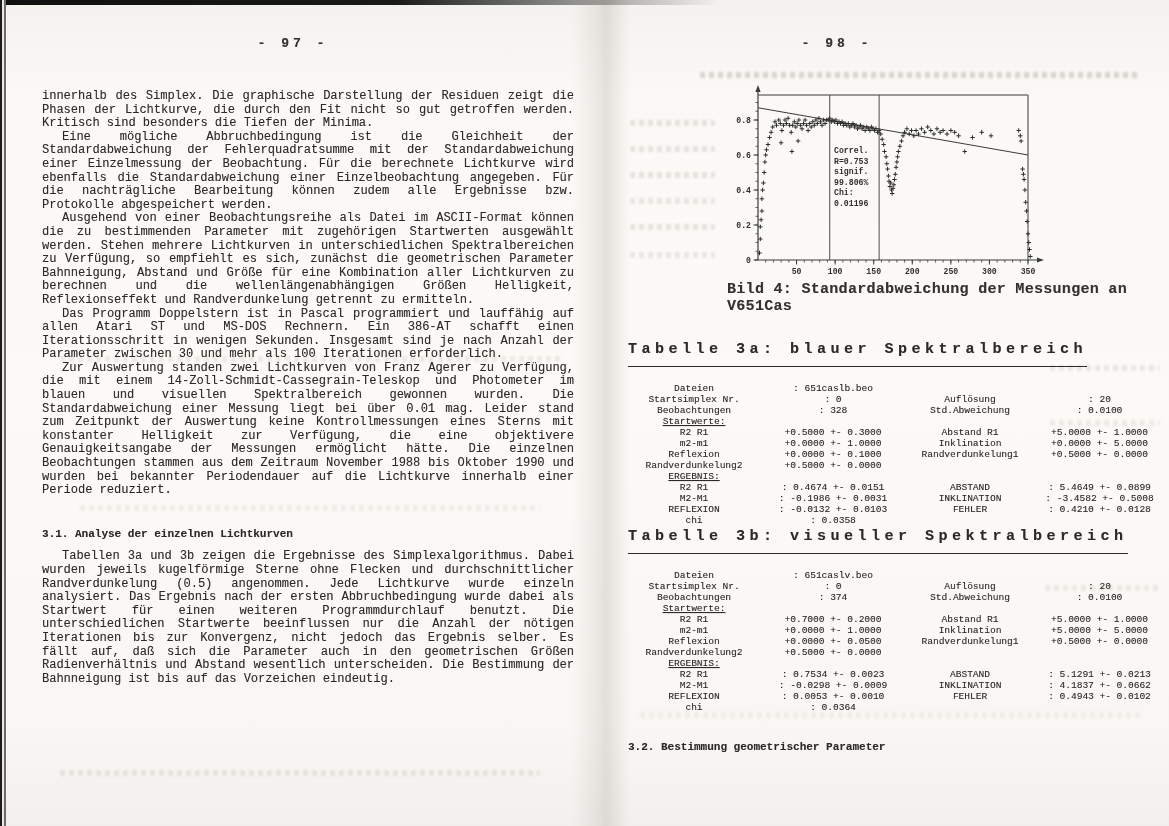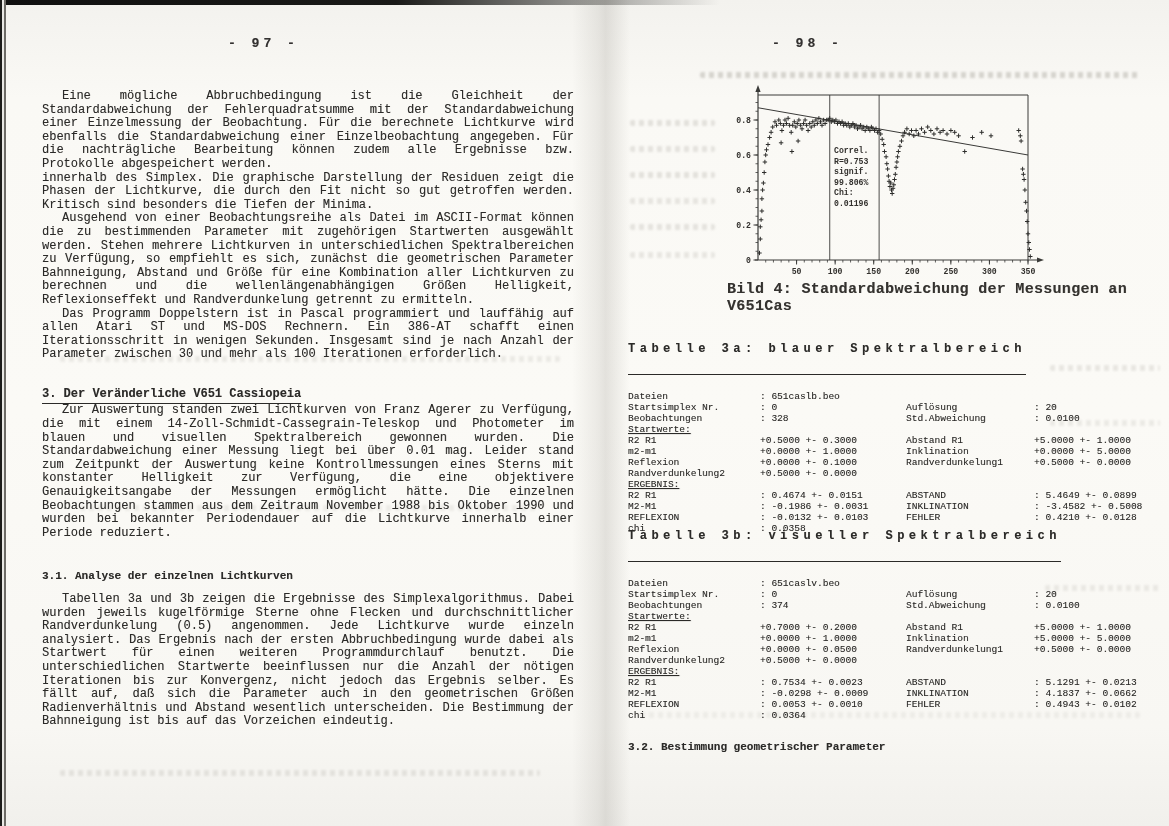--- a/index.html
+++ b/index.html
@@ -14,21 +14,21 @@
   .edge-top{position:absolute;left:0;top:0;height:5px;width:720px;
     background:linear-gradient(90deg,#101010 0%,#1a1a18 55%,rgba(26,26,24,0) 100%);}
   .edge-left{position:absolute;left:0;top:0;bottom:0;width:8px;
     background:linear-gradient(90deg,#1c1c1a 0 2px,#e9e8e4 2px 4px,#6d6b66 4px 6px,rgba(0,0,0,0) 6px);}
   .gutter{position:absolute;left:572px;top:0;bottom:0;width:58px;
     background:linear-gradient(90deg,rgba(90,85,75,0) 0%,rgba(90,85,75,0.10) 45%,rgba(90,85,75,0.15) 58%,rgba(90,85,75,0) 100%);}
   .sm{position:absolute;height:6px;border-radius:2px;
     background:repeating-linear-gradient(90deg,rgba(112,106,96,0.55) 0 5px,rgba(112,106,96,0) 5px 9px);
     filter:blur(0.8px);}
   
-  .pagenum{position:absolute;top:36px;width:130px;
+  .pagenum{position:absolute;top:36px;width:130px;text-align:center;
     font-size:13px;letter-spacing:4px;font-weight:bold;color:#333130;
     text-shadow:0.3px 0.3px 0.4px rgba(60,58,55,0.4);}
   #pn97{left:228px;}
   #pn98{left:772px;}
   
   #col97{position:absolute;left:42px;top:90px;width:532px;
     font-size:12px;line-height:13.6px;text-align:justify;
     text-shadow:0.3px 0.3px 0.4px rgba(60,58,55,0.35);}
   #col97 p.para{margin:0;text-indent:20px;}
   #col97 p.noindent{text-indent:0;}
@@ -45,24 +45,24 @@
   #chart-svg{position:absolute;left:718px;top:85px;}
   .ct{font-family:"Liberation Mono","DejaVu Sans Mono",monospace;
     font-size:8.2px;font-weight:bold;fill:#33312e;}
   .figcap{position:absolute;left:727px;top:281px;font-size:15px;font-weight:bold;
     letter-spacing:0.3px;color:#34322f;text-shadow:0.3px 0.3px 0.4px rgba(60,58,55,0.35);}
   
   .ttable{position:absolute;width:537px;font-size:9.5px;line-height:11px;
     text-shadow:0.3px 0.3px 0.3px rgba(60,58,55,0.35);}
   #t3a{left:628px;top:344px;}
   #t3b{left:628px;top:531px;}
-  .theading{display:inline-block;font-weight:bold;font-size:12px;letter-spacing:4.5px;
-    border-bottom:1.5px solid #2b2a28;padding-bottom:19px;white-space:nowrap;}
+  .theading{display:inline-block;font-weight:bold;font-size:15px;letter-spacing:4.5px;
+    border-bottom:1.5px solid #2b2a28;padding-bottom:11px;white-space:nowrap;}
   .ttable .hwrap{margin-bottom:16px;}
-  .trow{display:grid;grid-template-columns:132px 146px 128px 1fr;}
+  .trow{display:grid;grid-template-columns:132px 146px 128px 1fr;text-align:center;}
   .trow span{white-space:nowrap;overflow:visible;}
   .u{text-decoration:underline;}
   
   #h32{position:absolute;left:628px;top:741px;font-family:Liberation Mono, monospace;}
   #p32{position:absolute;left:628px;top:762px;width:537px;margin:0;
     font-size:12px;line-height:13.6px;text-align:justify;
     text-shadow:0.3px 0.3px 0.4px rgba(60,58,55,0.35);}
 </style>
 </head>
 <body>
@@ -85,25 +85,24 @@
   <div class="sm" style="left:60px;top:770px;width:480px;opacity:.24;"></div>
   <div class="sm" style="left:1050px;top:365px;width:110px;opacity:.24;"></div>
   <div class="sm" style="left:1050px;top:420px;width:110px;opacity:.20;"></div>
   <div class="sm" style="left:1045px;top:585px;width:115px;opacity:.20;"></div>
   <div class="sm" style="left:640px;top:712px;width:500px;opacity:.14;"></div>
 
   <div class="pagenum" id="pn97">- 97 -</div>
   <div class="pagenum" id="pn98">- 98 -</div>
 
   <div id="col97">
+    <p class="para noindent">innerhalb des Simplex. Die graphische Darstellung der Residuen zeigt die Phasen der Lichtkurve, die durch den Fit nicht so gut getroffen werden. Kritisch sind besonders die Tiefen der Minima.</p>
     <p class="para">Eine mögliche Abbruchbedingung ist die Gleichheit der Standardabweichung der Fehlerquadratsumme mit der Standardabweichung einer Einzelmessung der Beobachtung. Für die berechnete Lichtkurve wird ebenfalls die Standardabweichung einer Einzelbeobachtung angegeben. Für die nachträgliche Bearbeitung können zudem alle Ergebnisse bzw. Protokolle abgespeichert werden.</p>
-    <p class="para noindent">innerhalb des Simplex. Die graphische Darstellung der Residuen zeigt die Phasen der Lichtkurve, die durch den Fit nicht so gut getroffen werden. Kritisch sind besonders die Tiefen der Minima.</p>
     <p class="para">Ausgehend von einer Beobachtungsreihe als Datei im ASCII-Format können die zu bestimmenden Parameter mit zugehörigen Startwerten ausgewählt werden. Stehen mehrere Lichtkurven in unterschiedlichen Spektralbereichen zu Verfügung, so empfiehlt es sich, zunächst die geometrischen Parameter Bahnneigung, Abstand und Größe für eine Kombination aller Lichtkurven zu berechnen und die wellenlängenabhängigen Größen Helligkeit, Reflexionseffekt und Randverdunkelung getrennt zu ermitteln.</p>
     <p class="para">Das Programm Doppelstern ist in Pascal programmiert und lauffähig auf allen Atari ST und MS-DOS Rechnern. Ein 386-AT schafft einen Iterationsschritt in wenigen Sekunden. Insgesamt sind je nach Anzahl der Parameter zwischen 30 und mehr als 100 Iterationen erforderlich.</p>
-    <div class="hwrap" id="h3wrap"><span class="h-underline">3. Der Veränderliche V651 Cassiopeia</span></div>
     <p class="para">Zur Auswertung standen zwei Lichtkurven von Franz Agerer zu Verfügung, die mit einem 14-Zoll-Schmidt-Cassegrain-Teleskop und Photometer im blauen und visuellen Spektralbereich gewonnen wurden. Die Standardabweichung einer Messung liegt bei über 0.01 mag. Leider stand zum Zeitpunkt der Auswertung keine Kontrollmessungen eines Sterns mit konstanter Helligkeit zur Verfügung, die eine objektivere Genauigkeitsangabe der Messungen ermöglicht hätte. Die einzelnen Beobachtungen stammen aus dem Zeitraum November 1988 bis Oktober 1990 und wurden bei bekannter Periodendauer auf die Lichtkurve innerhalb einer Periode reduziert.</p>
     <div class="hplain" id="h31">3.1. Analyse der einzelnen Lichtkurven</div>
     <p class="para" id="p7">Tabellen 3a und 3b zeigen die Ergebnisse des Simplexalgorithmus. Dabei wurden jeweils kugelförmige Sterne ohne Flecken und durchschnittlicher Randverdunkelung (0.5) angenommen. Jede Lichtkurve wurde einzeln analysiert. Das Ergebnis nach der ersten Abbruchbedingung wurde dabei als Startwert für einen weiteren Programmdurchlauf benutzt. Die unterschiedlichen Startwerte beeinflussen nur die Anzahl der nötigen Iterationen bis zur Konvergenz, nicht jedoch das Ergebnis selber. Es fällt auf, daß sich die Parameter auch in den geometrischen Größen Radienverhältnis und Abstand wesentlich unterscheiden. Die Bestimmung der Bahnneigung ist bis auf das Vorzeichen eindeutig.</p>
   </div>
 
   <svg id="chart-svg" width="335" height="198" viewBox="0 0 335 198" shape-rendering="geometricPrecision">
       <path d="M 40 10 H 310 V 175" stroke="#3a3a38" fill="none" stroke-width="1"></path>
       <line x1="111.74285714285715" y1="10" x2="111.74285714285715" y2="175" stroke="#3a3a38" stroke-width="0.9"></line>
       <line x1="161.1142857142857" y1="10" x2="161.1142857142857" y2="175" stroke="#3a3a38" stroke-width="0.9"></line>
       <line x1="40" y1="175" x2="40" y2="5" stroke="#3a3a38" stroke-width="1.2"></line>

